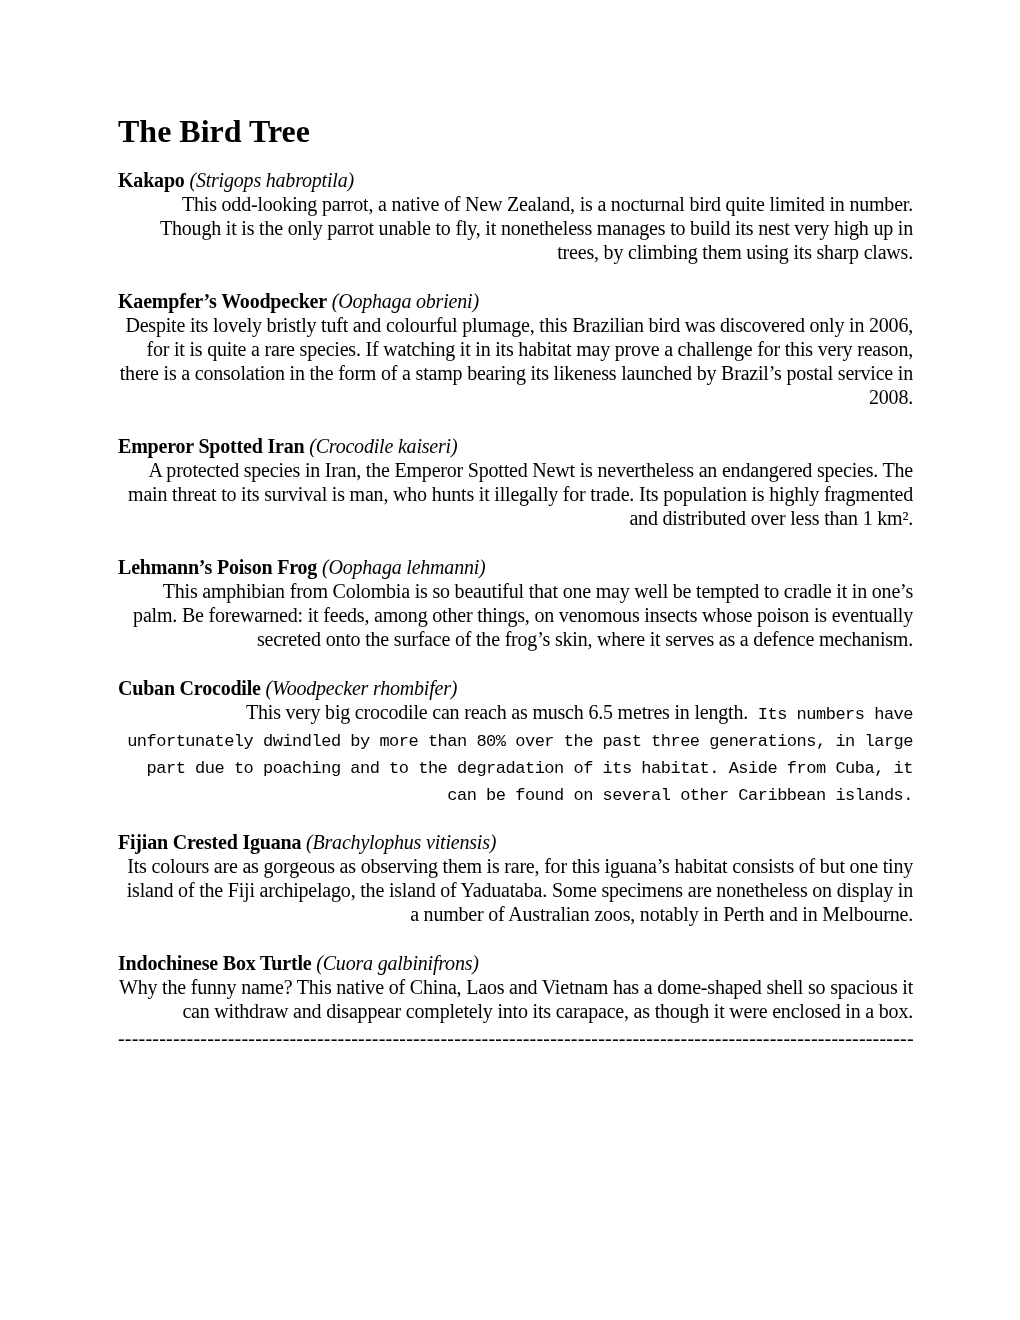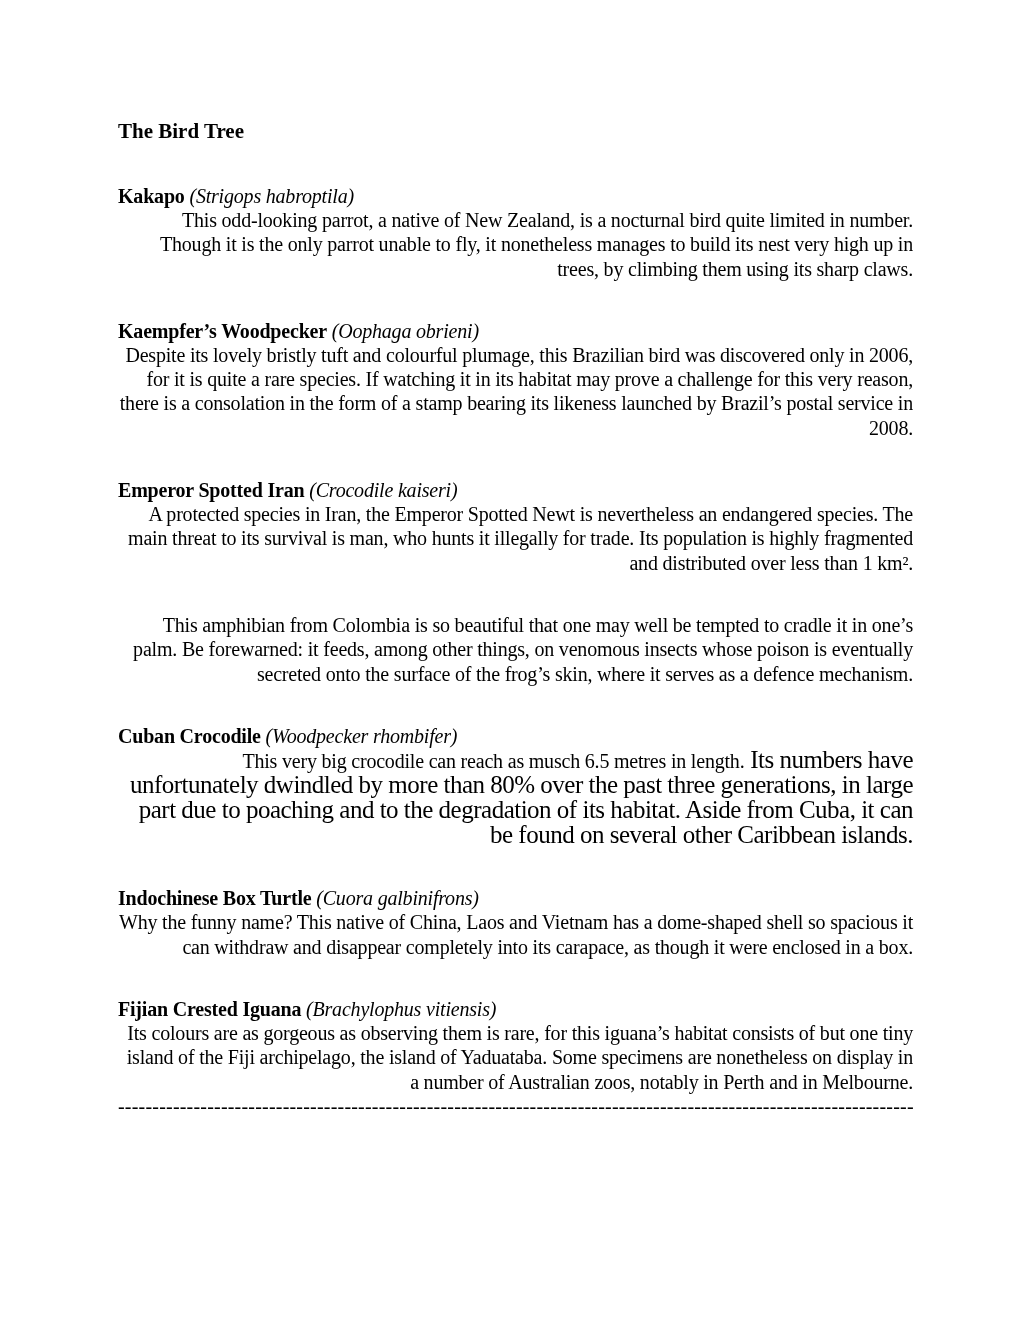--- a/index.html
+++ b/index.html
@@ -20,45 +20,45 @@
     width: 795px;
     color: #000000;
     font-family: "Liberation Serif", serif;
     font-size: 20px;
     line-height: 24px;
     letter-spacing: -0.2px;
     text-rendering: optimizeLegibility;
   }
   .doc p { margin: 0; }
   .title {
-    font-size: 21px;
+    font-size: 32px;
     line-height: 30px;
     font-weight: bold;
     margin: 0 0 21px 0;
     letter-spacing: 0;
   }
   .subtitle {
     margin: 0;
   }
   .section {
-    margin-top: 38px;
+    margin-top: 22px;
   }
   .species-name {
     font-weight: bold;
   }
   .latin {
     font-style: italic;
   }
   .body-text {
     margin: 0;
     text-align: right;
   }
   .alt-font {
-    font-family: Liberation Serif, serif;
-    font-size: 25px;
+    font-family: Liberation Mono, monospace;
+    font-size: 17px;
     letter-spacing: -0.5px;
   }
   .separator {
     margin-top: 23px;
     white-space: nowrap;
     overflow: hidden;
     width: 795px;
     letter-spacing: 0.2px;
   }
 </style>
@@ -79,33 +79,34 @@
     <p class="heading"><span class="species-name">Kaempfer’s Woodpecker</span> <span class="latin">(Oophaga obrieni)</span></p>
     <p class="body-text"><span>Despite its lovely bristly tuft and colourful plumage, this Brazilian bird was discovered only in 2006, for it is quite a rare species. If watching it in its habitat may prove a challenge for this very reason, there is a consolation in the form of a stamp bearing its likeness launched by Brazil’s postal service in 2008.</span><span class="alt-font"></span></p>
   </div>
 
   <div class="section">
     <p class="heading"><span class="species-name">Emperor Spotted Iran</span> <span class="latin">(Crocodile kaiseri)</span></p>
     <p class="body-text"><span>A protected species in Iran, the Emperor Spotted Newt is nevertheless an endangered species. The main threat to its survival is man, who hunts it illegally for trade. Its population is highly fragmented and distributed over less than 1 km².</span><span class="alt-font"></span></p>
   </div>
 
   <div class="section">
+    <p class="heading"><span class="species-name">Lehmann’s Poison Frog</span> <span class="latin">(Oophaga lehmanni)</span></p>
     <p class="body-text"><span>This amphibian from Colombia is so beautiful that one may well be tempted to cradle it in one’s palm. Be forewarned: it feeds, among other things, on venomous insects whose poison is eventually secreted onto the surface of the frog’s skin, where it serves as a defence mechanism.</span><span class="alt-font"></span></p>
   </div>
 
   <div class="section">
     <p class="heading"><span class="species-name">Cuban Crocodile</span> <span class="latin">(Woodpecker rhombifer)</span></p>
     <p class="body-text"><span>This very big crocodile can reach as musch 6.5 metres in length.</span><span class="alt-font"> Its numbers have unfortunately dwindled by more than 80% over the past three generations, in large part due to poaching and to the degradation of its habitat. Aside from Cuba, it can be found on several other Caribbean islands.</span></p>
   </div>
 
   <div class="section">
-    <p class="heading"><span class="species-name">Indochinese Box Turtle</span> <span class="latin">(Cuora galbinifrons)</span></p>
-    <p class="body-text"><span>Why the funny name? This native of China, Laos and Vietnam has a dome-shaped shell so spacious it can withdraw and disappear completely into its carapace, as though it were enclosed in a box.</span><span class="alt-font"></span></p>
+    <p class="heading"><span class="species-name">Fijian Crested Iguana</span> <span class="latin">(Brachylophus vitiensis)</span></p>
+    <p class="body-text"><span>Its colours are as gorgeous as observing them is rare, for this iguana’s habitat consists of but one tiny island of the Fiji archipelago, the island of Yaduataba. Some specimens are nonetheless on display in a number of Australian zoos, notably in Perth and in Melbourne.</span><span class="alt-font"></span></p>
   </div>
 
   <div class="section">
-    <p class="heading"><span class="species-name">Fijian Crested Iguana</span> <span class="latin">(Brachylophus vitiensis)</span></p>
-    <p class="body-text"><span>Its colours are as gorgeous as observing them is rare, for this iguana’s habitat consists of but one tiny island of the Fiji archipelago, the island of Yaduataba. Some specimens are nonetheless on display in a number of Australian zoos, notably in Perth and in Melbourne.</span><span class="alt-font"></span></p>
+    <p class="heading"><span class="species-name">Indochinese Box Turtle</span> <span class="latin">(Cuora galbinifrons)</span></p>
+    <p class="body-text"><span>Why the funny name? This native of China, Laos and Vietnam has a dome-shaped shell so spacious it can withdraw and disappear completely into its carapace, as though it were enclosed in a box.</span><span class="alt-font"></span></p>
   </div>
 
   <p class="separator">----------------------------------------------------------------------------------------------------------------------------------</p>
 
 </div>
 
 </body></html>

